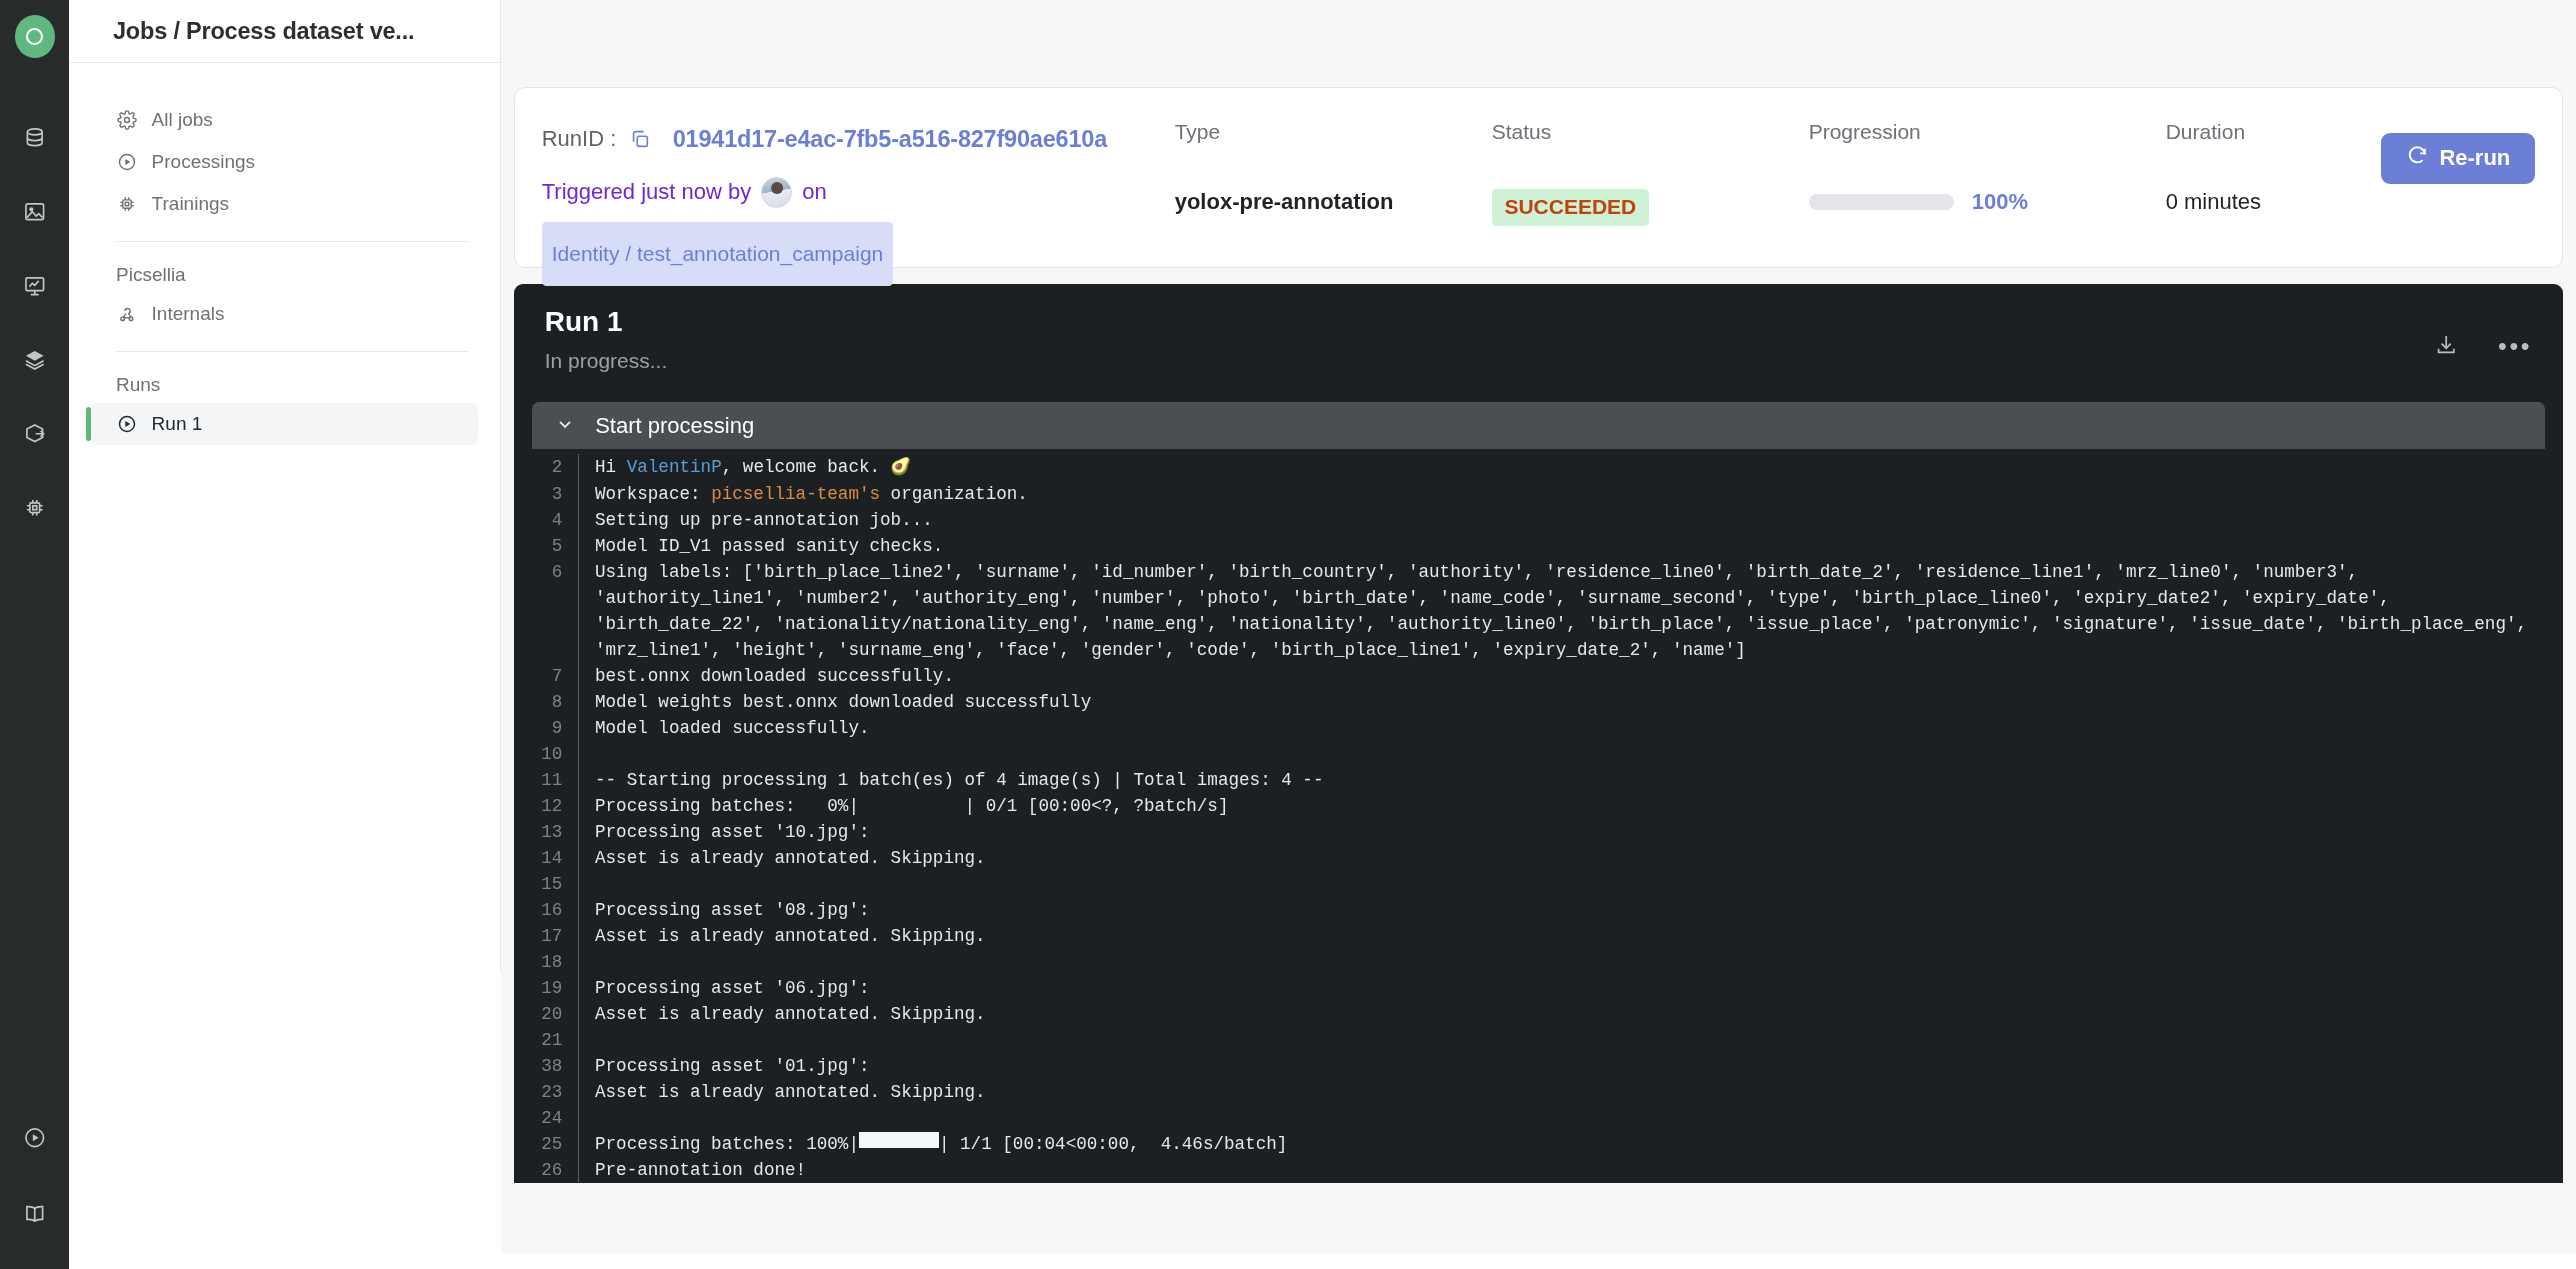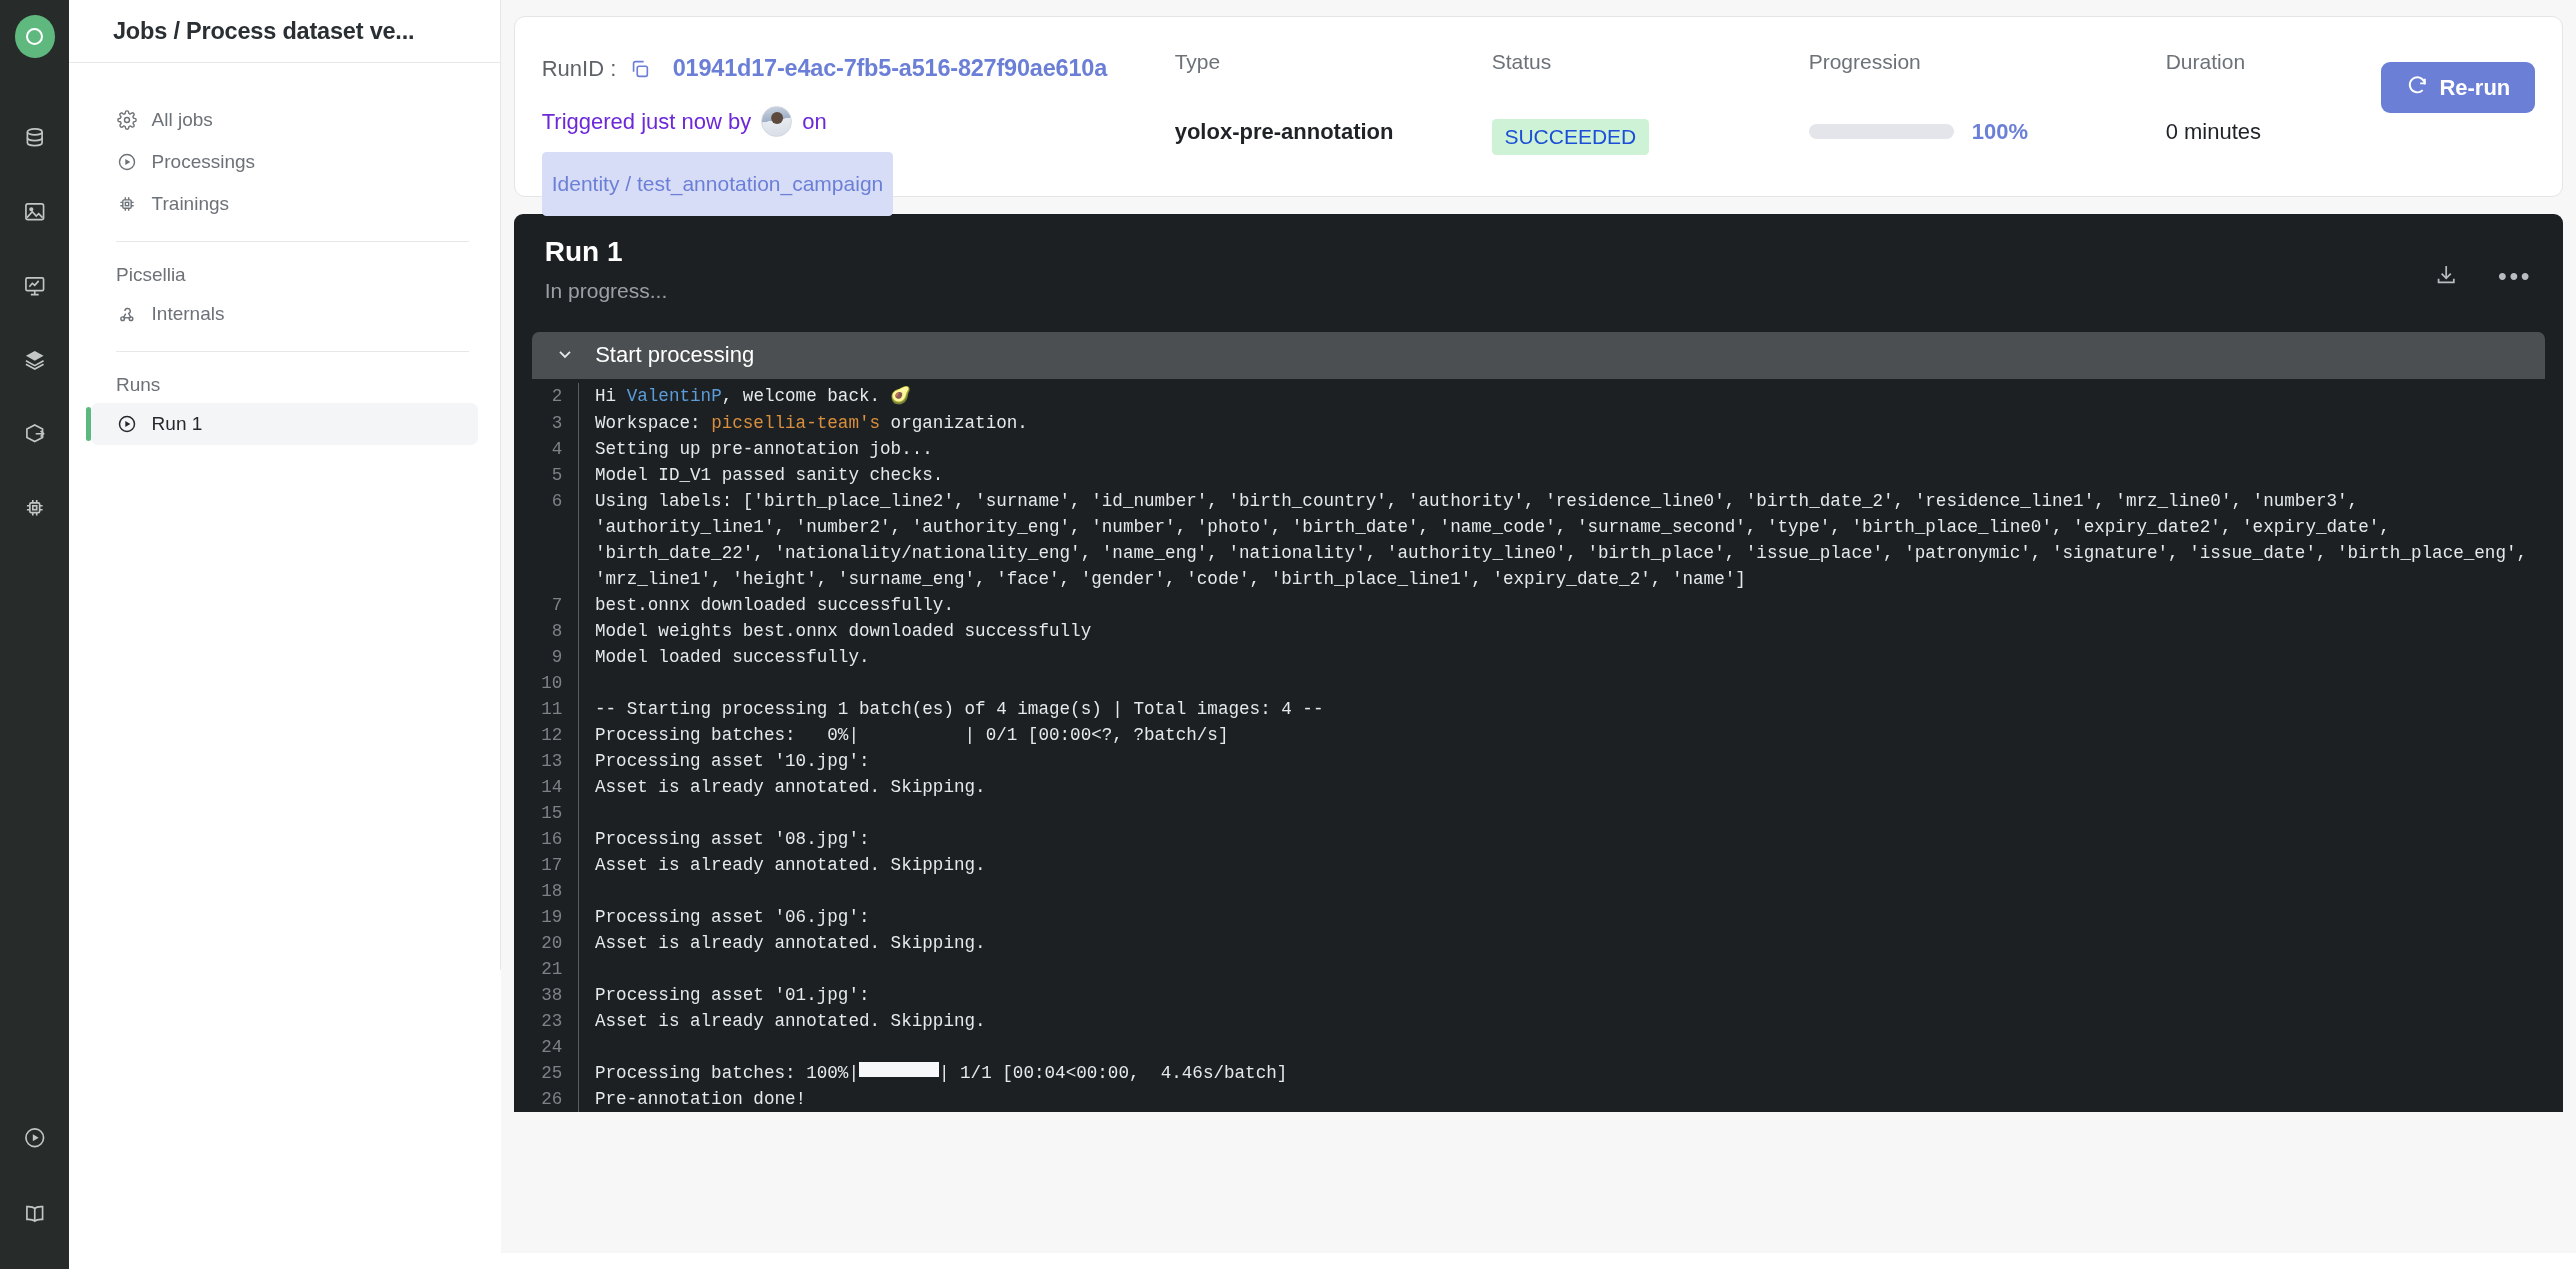--- a/index.html
+++ b/index.html
@@ -74,20 +74,21 @@
   .nav-icon { width: 22px; height: 22px; display: flex; align-items: center; justify-content: center; }
   .nav-sep { height: 0.9px; background: #e8e8e8; margin: 16.3px 9px 16.3px 25px; }
   .nav-group { color: #6c7278; font-size: 19px; padding: 5.4px 0 7.2px 25px; }
 
   
   .main {
     flex: 1 1 auto; height: 1253px;
     background: #f7f7f8;
     display: flex; flex-direction: column;
     overflow: hidden;
+    justify-content: center;
   }
   .main-inner { padding: 16.3px 12.7px 0 12.7px; }
 
   
   .info-card {
     background: #ffffff;
     border: 0.9px solid #e4e5e7;
     border-radius: 11px;
     height: 181px;
     padding: 27px 33px 0 27px;
@@ -120,22 +121,22 @@
     font-size: 21px; padding: 20px 10px; border-radius: 4.5px;
   }
   .col { flex: 0 0 auto; padding-top: 5.4px; }
   .col-head { font-size: 21px; color: #6c7278; margin-bottom: 45px; }
   .col-val { font-size: 22px; font-weight: 700; color: #1f2327; white-space: nowrap; }
   .col-type { width: 317px; }
   .col-status { width: 317px; }
   .col-prog { width: 357px; }
   .col-dur { width: 271px; }
   .badge {
-    display: inline-block; background: #cdf2d5; color: #1d4ed8;
-    font-size: 21px; padding: 6.3px 12.7px; border-radius: 4.5px; font-weight: 400;
+    display: inline-block; background: #cdf2d5; color: #c2410c;
+    font-size: 21px; padding: 6.3px 12.7px; border-radius: 4.5px; font-weight: 700;
   }
   .prog-row { display: flex; align-items: center; gap: 18px; }
   .prog-track { width: 145px; height: 15.4px; border-radius: 8.1px; background: #e3e5ea; overflow: hidden; }
   .prog-fill { height: 100%; background: #6b7fd7; border-radius: 8.1px; }
   .prog-pct { font-size: 22px; font-weight: 700; color: #6b7fd7; }
   .dur-val { font-size: 22px; color: #1f2327; font-weight: 400; }
   .rerun-btn {
     position: absolute; right: 27px; top: 45px;
     background: #6b7fd7; color: #ffffff;
     border: none; border-radius: 9px;

